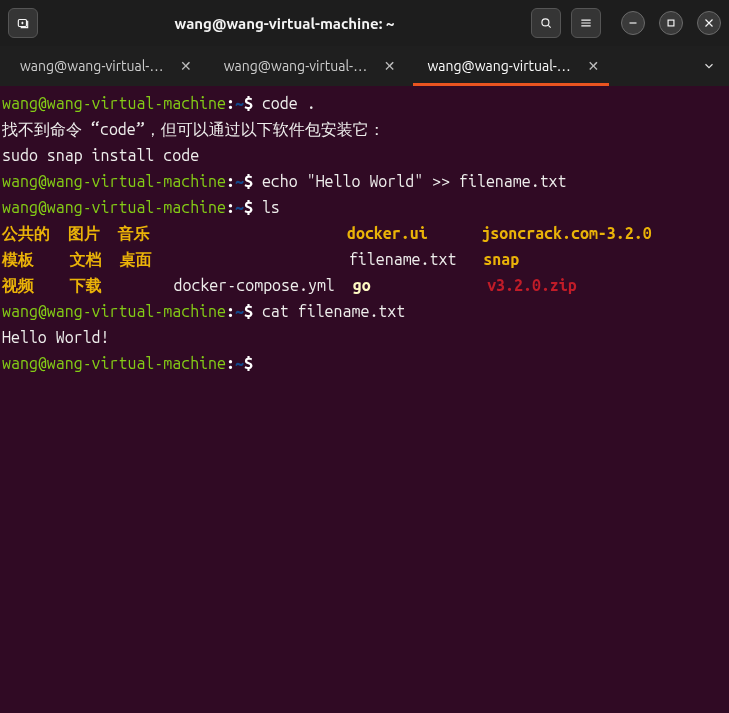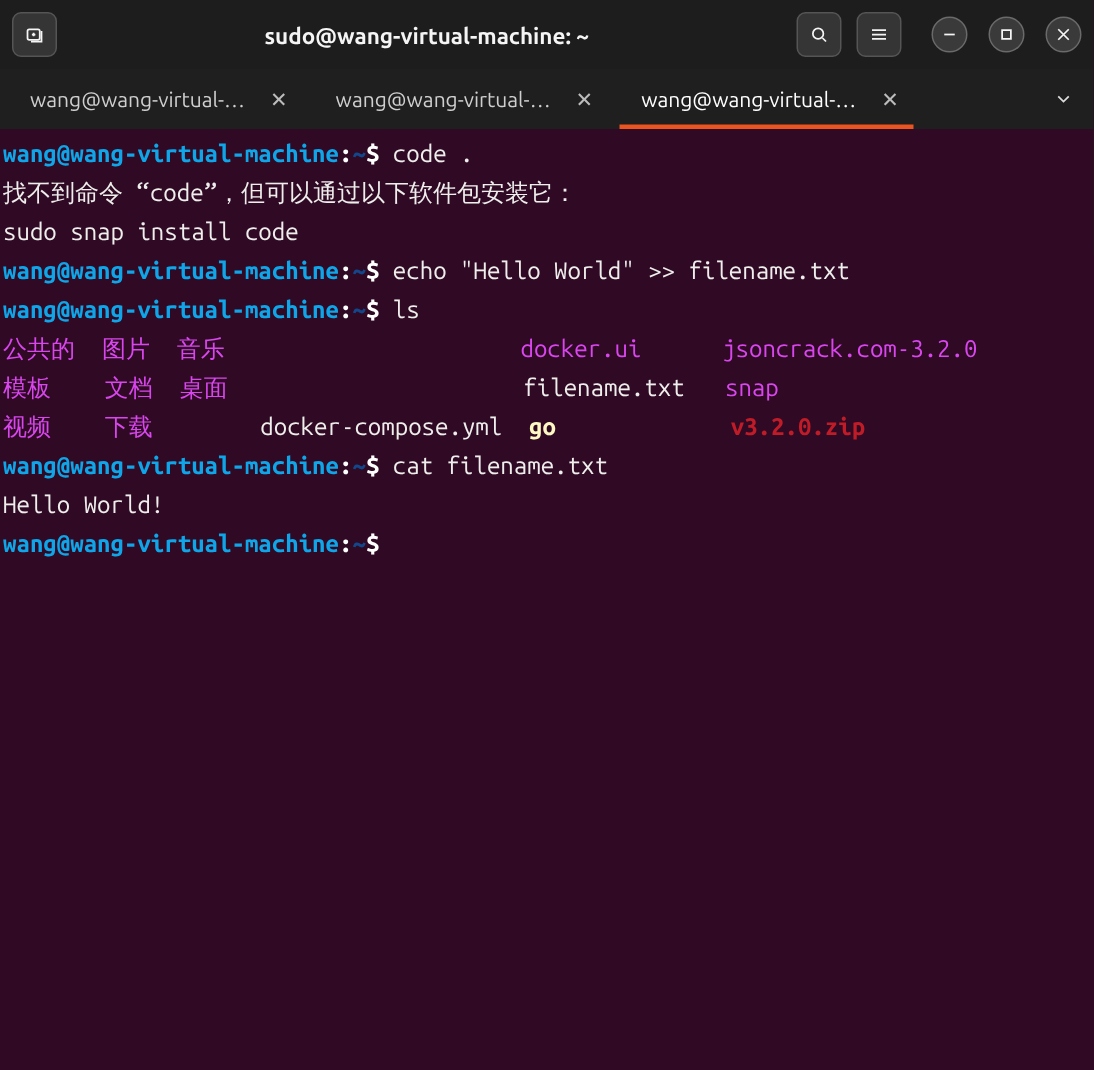--- a/index.html
+++ b/index.html
@@ -78,42 +78,42 @@
     background: #300a24;
     height: calc(713px - 46px - 40px);
     padding: 4px 4px 4px 2px;
     font-family: "Ubuntu Mono","DejaVu Sans Mono","Courier New",monospace;
     font-size: 16px;
     line-height: 26px;
     white-space: pre;
     overflow: hidden;
     color: #eeeeec;
   }
-  .u  { color:#0ea5e9; font-weight:bold;margin-top:20px; } 
+  .u  { color:#84cc16; font-weight:normal;margin-top:20px; } 
   .cl { color:#ffffff; font-weight:bold; } 
   .p  { color:#12488b; font-weight:bold; } 
   .dl { color:#ffffff; font-weight:bold; } 
-  .dir  { color:#d946ef; font-weight:normal;text-align:right; }
+  .dir  { color:#eab308; font-weight:bold;text-align:right; }
   .exe  { color:#fef9c3; font-weight:bold; }
   .arc  { color:#c01c28; font-weight:bold; }
   .out  { color:#eeeeec;text-align:right; }
   .row { display:block; }
 </style>
 </head>
 <body>
 
 <div class="titlebar">
   <div class="tb-btn">
     <svg viewBox="0 0 24 24" fill="none" stroke="currentColor" stroke-width="2">
       <rect x="4" y="6" width="14" height="12" rx="2"></rect>
         <path d="M20 8v12H8"></path>
       <path d="M11 10v4M9 12h4"></path>
     </svg>
   </div>
-  <div class="tb-title">sudo@wang-virtual-machine: ~</div>
+  <div class="tb-title">wang@wang-virtual-machine: ~</div>
   <div class="tb-right">
     <div class="tb-btn">
       <svg viewBox="0 0 24 24" fill="none" stroke="currentColor" stroke-width="2">
           <circle cx="11" cy="11" r="6"></circle>
           <path d="m20 20-4-4"></path>
         </svg>
     </div>
     <div class="tb-btn">
       <svg viewBox="0 0 24 24" fill="none" stroke="currentColor" stroke-width="2">
           <path d="M4 7h16M4 12h16M4 17h16"></path>

